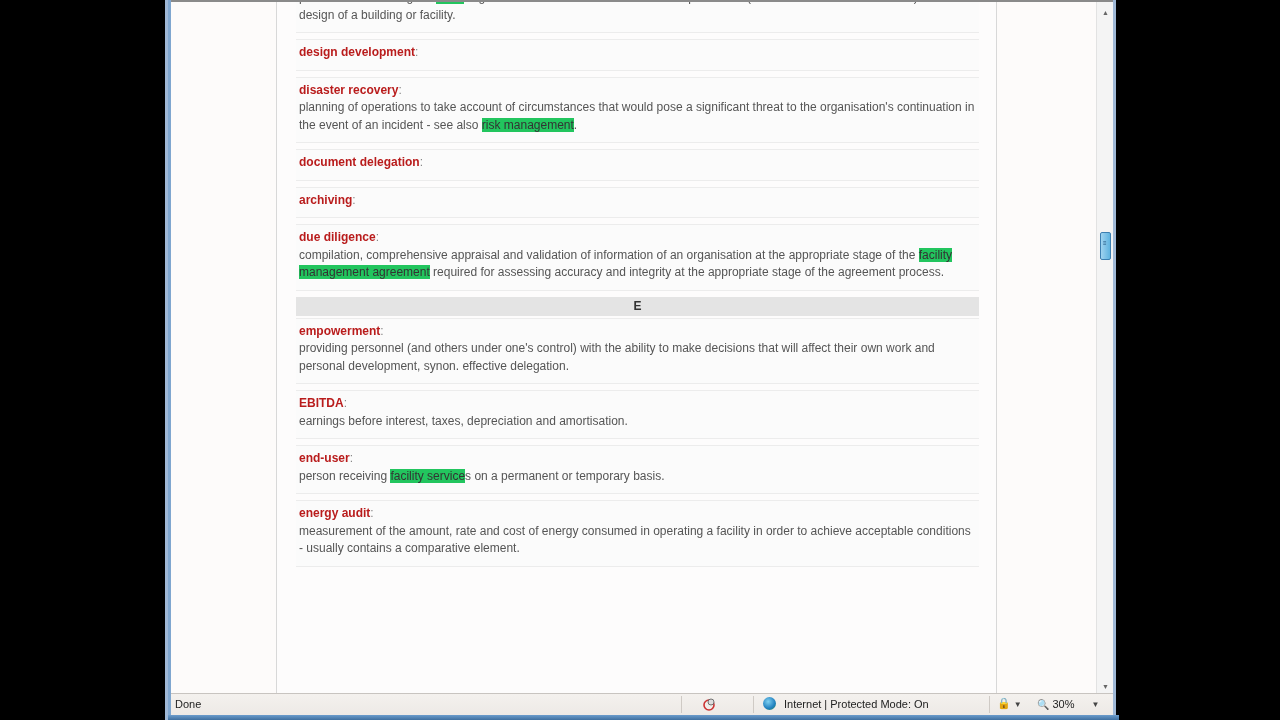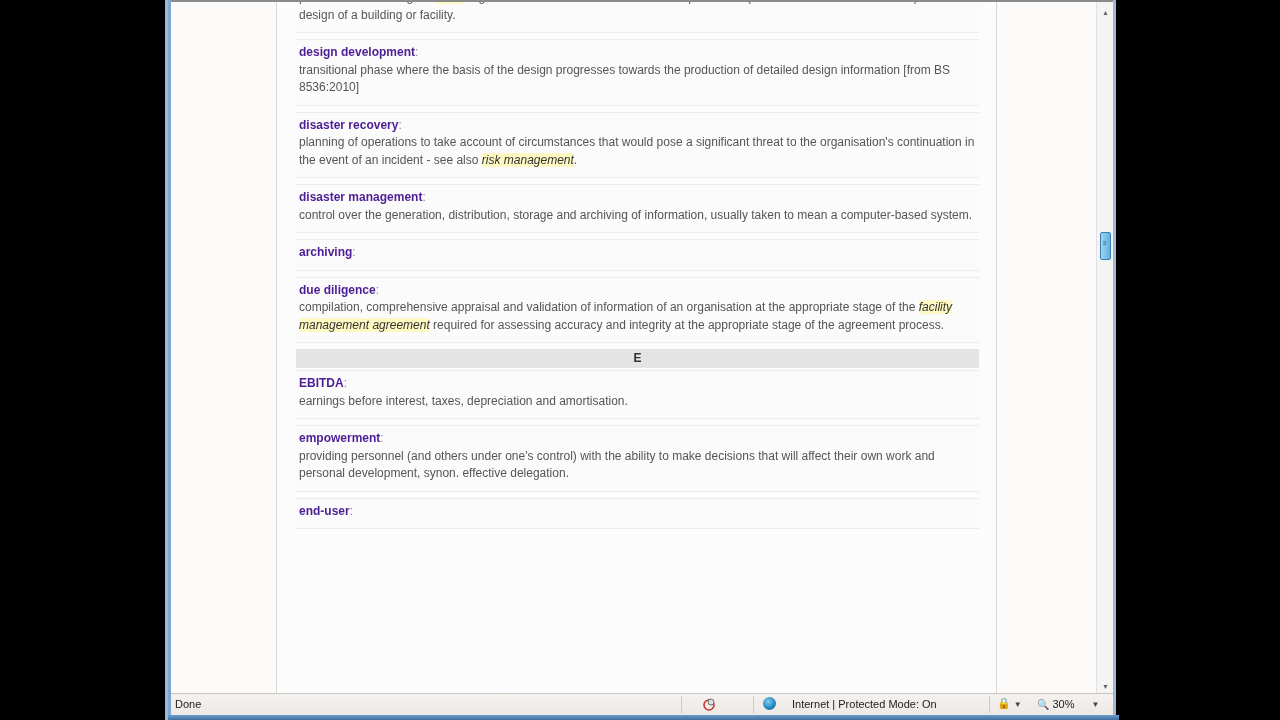--- a/index.html
+++ b/index.html
@@ -17,24 +17,24 @@
   .page-col {
     position: absolute; left: 105px; top: 0; width: 721px; height: 693px;
     background: #fdfcfc; border-left: 1px solid #d8d8d8; border-right: 1px solid #d8d8d8;
   }
   .entries { position: absolute; left: 19px; top: -18px; width: 683px; }
   .entry {
     background: #fbfbfb; border-top: 1px solid #ececec; border-bottom: 1px solid #ececec;
     padding: 4px 3px 8px 3px; margin-bottom: 6px;
     font-size: 12px; line-height: 17.5px; color: #555;
   }
-  .term { font-weight: bold; color: #4c1d95; }
+  .term { font-weight: bold; color: #b91c1c; }
   .colon { color: #888; font-weight: normal; }
   .def { color: #555; }
-  .hl { background: #fef9c3; color: #333; font-style: italic; }
+  .hl { background: #22c55e; color: #333; }
   .letter-header {
     background: #e4e4e4; text-align: center; font-weight: bold; font-size: 12px;
     color: #333; height: 19px; line-height: 19px; margin: 2px 0 2px 0;
   }
 
   .scrollbar {
     position: absolute; right: 0; top: 0; width: 17px; height: 693px;
     background: #f4f4f4; border-left: 1px solid #e2e2e2;
   }
   .sb-arrow { position: absolute; left: 0; width: 17px; height: 17px; font-size: 7px; color: #666; text-align: center; line-height: 17px; }
@@ -47,46 +47,47 @@
   .sb-grip { position: absolute; left: 2px; top: 9px; width: 5px; font-size: 6px; line-height: 3px; color: #1d4f7a; }
 
   .statusbar {
     position: absolute; left: 3px; top: 693px; width: 942px; height: 34px;
     background: linear-gradient(#f4f1ee, #e9e5e1); border-top: 1px solid #c8c4c0;
     font-size: 11px; color: #222;
   }
   .status-done { position: absolute; left: 4px; top: 4px; }
   .status-sep { position: absolute; top: 2px; width: 1px; height: 17px; background: #cfcac5; }
   .status-addon { position: absolute; left: 531px; top: 3px; width: 14px; height: 14px; }
-  .status-zone { position: absolute; left: 592px; top: 3px; display: flex; align-items: center; gap: 16px; }
+  .status-zone { position: absolute; left: 592px; top: 3px; display: flex; align-items: center; gap: 8px; }
   .globe { width: 13px; height: 13px; border-radius: 50%; background: radial-gradient(circle at 40% 35%, #7fd0f0, #1f7fbf 60%, #2e8f3e); }
   .status-lock { position: absolute; left: 826px; top: 3px; font-size: 11px; color: #888; }
   .status-zoom { position: absolute; left: 866px; top: 4px; display: flex; gap: 3px; align-items: center; }
   .caret { font-size: 8px; color: #444; }
   .bottom-frame { position: absolute; left: 0; top: 715px; width: 951px; height: 5px; background: linear-gradient(#6b9ccc, #3f6f9f); }
 </style>
 </head>
 <body>
 
 <div class="ie-window">
   <div class="viewport">
     <div class="page-col">
       <div class="entries" id="entries">
           <div class="entry">
             <div class="def"><span>process of translating the </span><span class="hl">client</span><span> organisation's business and functional requirements (as instructions and information) into the design of a building or facility.</span></div>
           </div>
-          <div class="entry"><span class="term">design development</span><span class="colon">:</span><div class="def"><span>transitional phase where the basis of the design progresses towards the production of detailed design information [from BS 8536:2010]</span></div></div>
+          <div class="entry"><span class="term">design development</span><span class="colon">:</span></div>
           <div class="entry"><span class="term">disaster recovery</span><span class="colon">:</span><div class="def"><span>planning of operations to take account of circumstances that would pose a significant threat to the organisation's continuation in the event of an incident - see also </span><span class="hl">risk management</span><span>.</span></div></div>
-          <div class="entry"><span class="term">disaster management</span><span class="colon">:</span><div class="def"><span>control over the generation, distribution, storage and archiving of information, usually taken to mean a computer-based system.</span></div></div>
+          <div class="entry"><span class="term">document delegation</span><span class="colon">:</span></div>
           <div class="entry"><span class="term">archiving</span><span class="colon">:</span></div>
           <div class="entry"><span class="term">due diligence</span><span class="colon">:</span><div class="def"><span>compilation, comprehensive appraisal and validation of information of an organisation at the appropriate stage of the </span><span class="hl">facility management agreement</span><span> required for assessing accuracy and integrity at the appropriate stage of the agreement process.</span></div></div>
           <div class="letter-header">E</div>
+          <div class="entry"><span class="term">empowerment</span><span class="colon">:</span><div class="def"><span>providing personnel (and others under one's control) with the ability to make decisions that will affect their own work and personal development, synon. effective delegation.</span></div></div>
           <div class="entry"><span class="term">EBITDA</span><span class="colon">:</span><div class="def"><span>earnings before interest, taxes, depreciation and amortisation.</span></div></div>
-          <div class="entry"><span class="term">empowerment</span><span class="colon">:</span><div class="def"><span>providing personnel (and others under one's control) with the ability to make decisions that will affect their own work and personal development, synon. effective delegation.</span></div></div>
-          <div class="entry"><span class="term">end-user</span><span class="colon">:</span></div>
+          <div class="entry"><span class="term">end-user</span><span class="colon">:</span><div class="def"><span>person receiving </span><span class="hl">facility service</span><span>s on a permanent or temporary basis.</span></div></div>
+          <div class="entry"><span class="term">energy audit</span><span class="colon">:</span><div class="def"><span>measurement of the amount, rate and cost of energy consumed in operating a facility in order to achieve acceptable conditions - usually contains a comparative element.</span></div></div>
         </div>
     </div>
 
     <div class="scrollbar">
       <div class="sb-arrow sb-up">▲</div>
       <div class="sb-thumb">
         <span class="sb-grip">≡</span>
       </div>
       <div class="sb-arrow sb-down">▼</div>
     </div>

